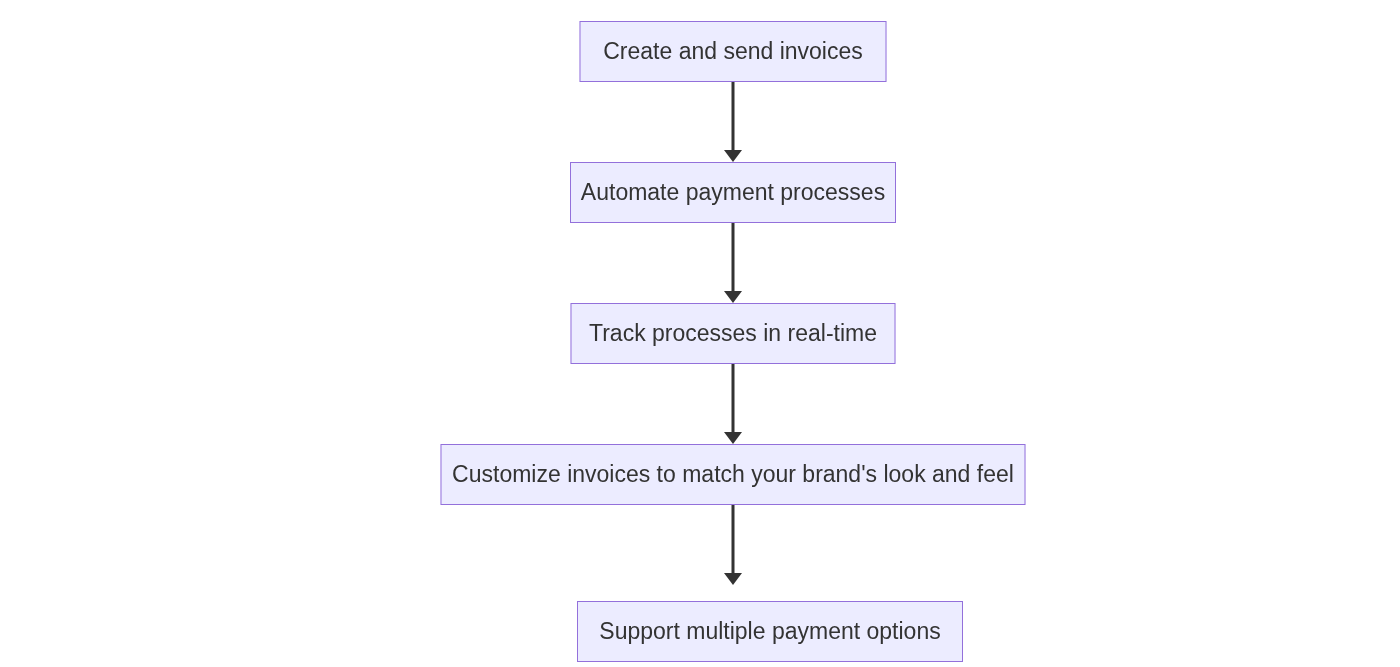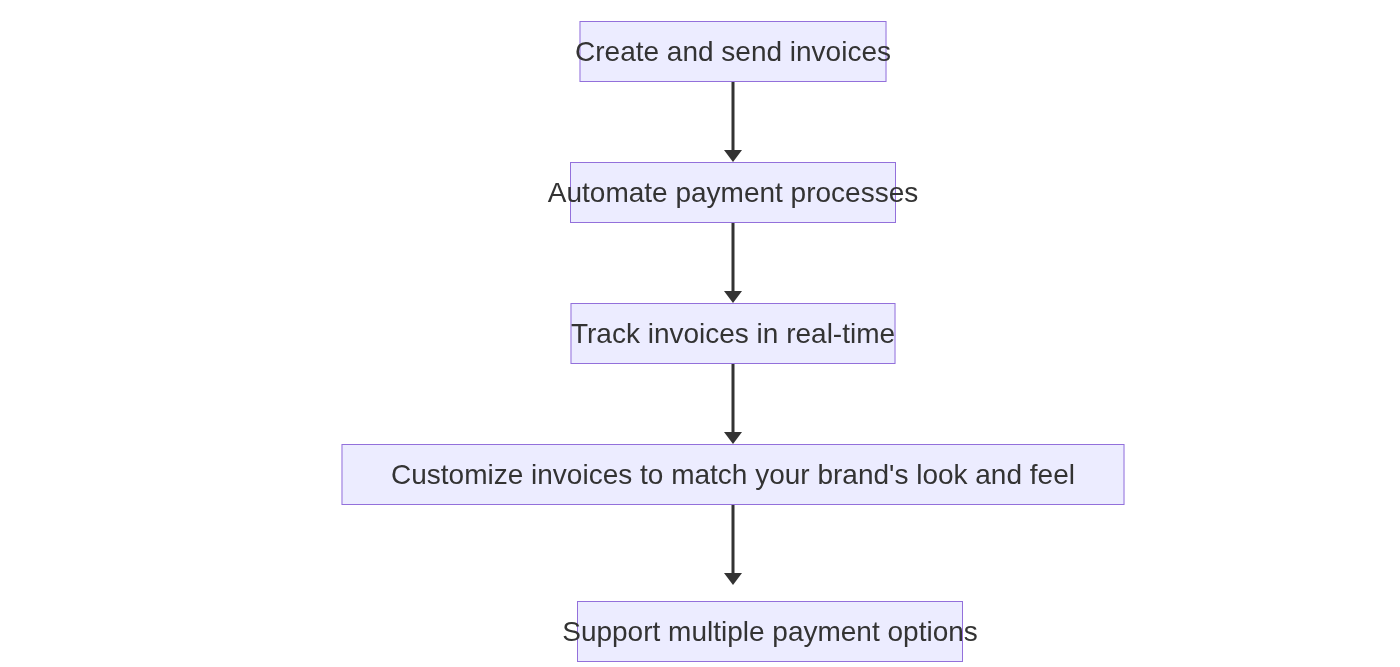--- a/index.html
+++ b/index.html
@@ -19,27 +19,27 @@
     left: 733px;
     transform: translateX(-50%);
     height: 61px;
     box-sizing: border-box;
     display: flex;
     align-items: center;
     justify-content: center;
     background: var(--node-fill, #ECECFF);
     border: 1.5px solid var(--node-border, #9370DB);
     color: var(--text, #333333);
-    font-size: 28px;
+    font-size: 23px;
     white-space: nowrap;
   }
   .node-1 { top: 21px;  width: 307px; }
   .node-2 { top: 162px; width: 326px; }
   .node-3 { top: 303px; width: 325px; }
-  .node-4 { top: 444px; width: 783px; }
+  .node-4 { top: 444px; width: 585px; }
   .node-5 { top: 601px; width: 386px; margin-left: 37px; }
 
   .arrow {
     position: absolute;
     left: 733px;
     transform: translateX(-50%);
     width: 18px;
     height: 80px;
   }
   .arrow-1 { top: 82px; }
@@ -85,21 +85,21 @@
   <div class="node node-2">
     <span class="node-label">Automate payment processes</span>
   </div>
 
   <div class="arrow arrow-2">
     <div class="arrow-line"></div>
     <div class="arrow-head"></div>
   </div>
 
   <div class="node node-3">
-    <span class="node-label">Track invoices in real-time</span>
+    <span class="node-label">Track processes in real-time</span>
   </div>
 
   <div class="arrow arrow-3">
     <div class="arrow-line"></div>
     <div class="arrow-head"></div>
   </div>
 
   <div class="node node-4">
     <span class="node-label">Customize invoices to match your brand's look and feel</span>
   </div>

